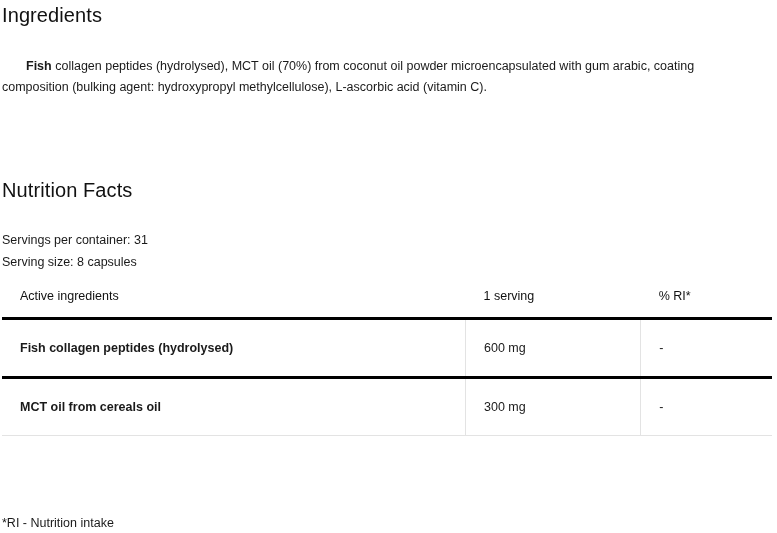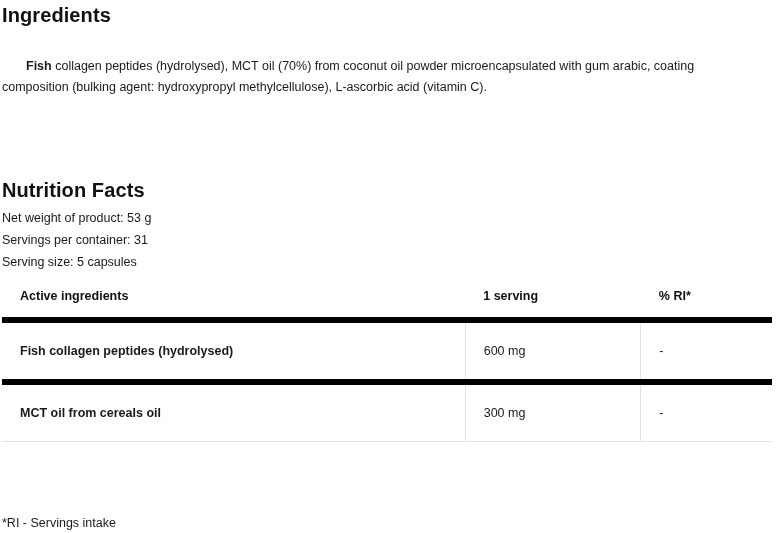--- a/index.html
+++ b/index.html
@@ -17,21 +17,21 @@
   .page {
     position: relative;
     width: 777px;
     height: 533px;
     box-sizing: border-box;
     padding: 0 4px;
     overflow: hidden;
   }
   h2.section-title {
     font-size: 20px;
-    font-weight: bold;
+    font-weight: normal;
     line-height: 1.2;
     margin: 0;
     color: #111111;
     letter-spacing: 0.1px;
   }
   #ingredients-title {
     position: absolute;
     left: 2px;
     top: 3px;
   }
@@ -73,29 +73,29 @@
     width: 770px;
     border-collapse: collapse;
     font-size: 12.5px;
   }
   .nutrition-table th,
   .nutrition-table td {
     text-align: left;
     vertical-align: middle;
   }
   .nutrition-table thead th {
-    font-weight: bold;
+    font-weight: normal;
     font-size: 12.5px;
     padding: 6px 0 14px 18px;
     border: none;
     color: #111;
   }
   .nutrition-table tbody td {
     padding: 18px 4px 18px 18px;
-    border-top: 6px solid #000000;
+    border-top: 3px solid #000000;
     border-bottom: 1px solid #e3e3e3;
     height: 20px;
     color: #1a1a1a;
   }
   .nutrition-table tbody tr td:first-child {
     font-weight: bold;
     border-left: none;
   }
   .col-name { width: 484px; }
   .col-serving { width: 166px; border-left: 1px solid #e3e3e3; }
@@ -121,23 +121,22 @@
 
 <div class="page">
 
   <h2 class="section-title" id="ingredients-title">Ingredients</h2>
 
   <p class="para" id="ingredients-para-1"><b>Fish</b><span> collagen peptides (hydrolysed), MCT oil (70%) from coconut oil powder microencapsulated with gum arabic, coating composition (bulking agent: hydroxypropyl methylcellulose), L-ascorbic acid (vitamin C).</span></p>
 
 
   <h2 class="section-title" id="nutrition-title">Nutrition Facts</h2>
 
-  <div class="meta-line" id="meta-0">Net weight of product: 53 g</div>
   <div class="meta-line" id="meta-1">Servings per container: 31</div>
-  <div class="meta-line" id="meta-2">Serving size: 5 capsules</div>
+  <div class="meta-line" id="meta-2">Serving size: 8 capsules</div>
 
   <table class="nutrition-table">
     <thead>
       <tr>
         <th class="col-name">Active ingredients</th>
         <th class="col-serving">1 serving</th>
         <th class="col-ri">% RI*</th>
       </tr>
     </thead>
     <tbody>
@@ -147,15 +146,15 @@
         <td class="col-ri">-</td>
       </tr>
       <tr>
         <td class="col-name">MCT oil from cereals oil</td>
         <td class="col-serving">300 mg</td>
         <td class="col-ri">-</td>
       </tr>
     </tbody>
   </table>
 
-  <div id="footnote">*RI - Servings intake</div>
+  <div id="footnote">*RI - Nutrition intake</div>
 
 </div>
 
 </body></html>

